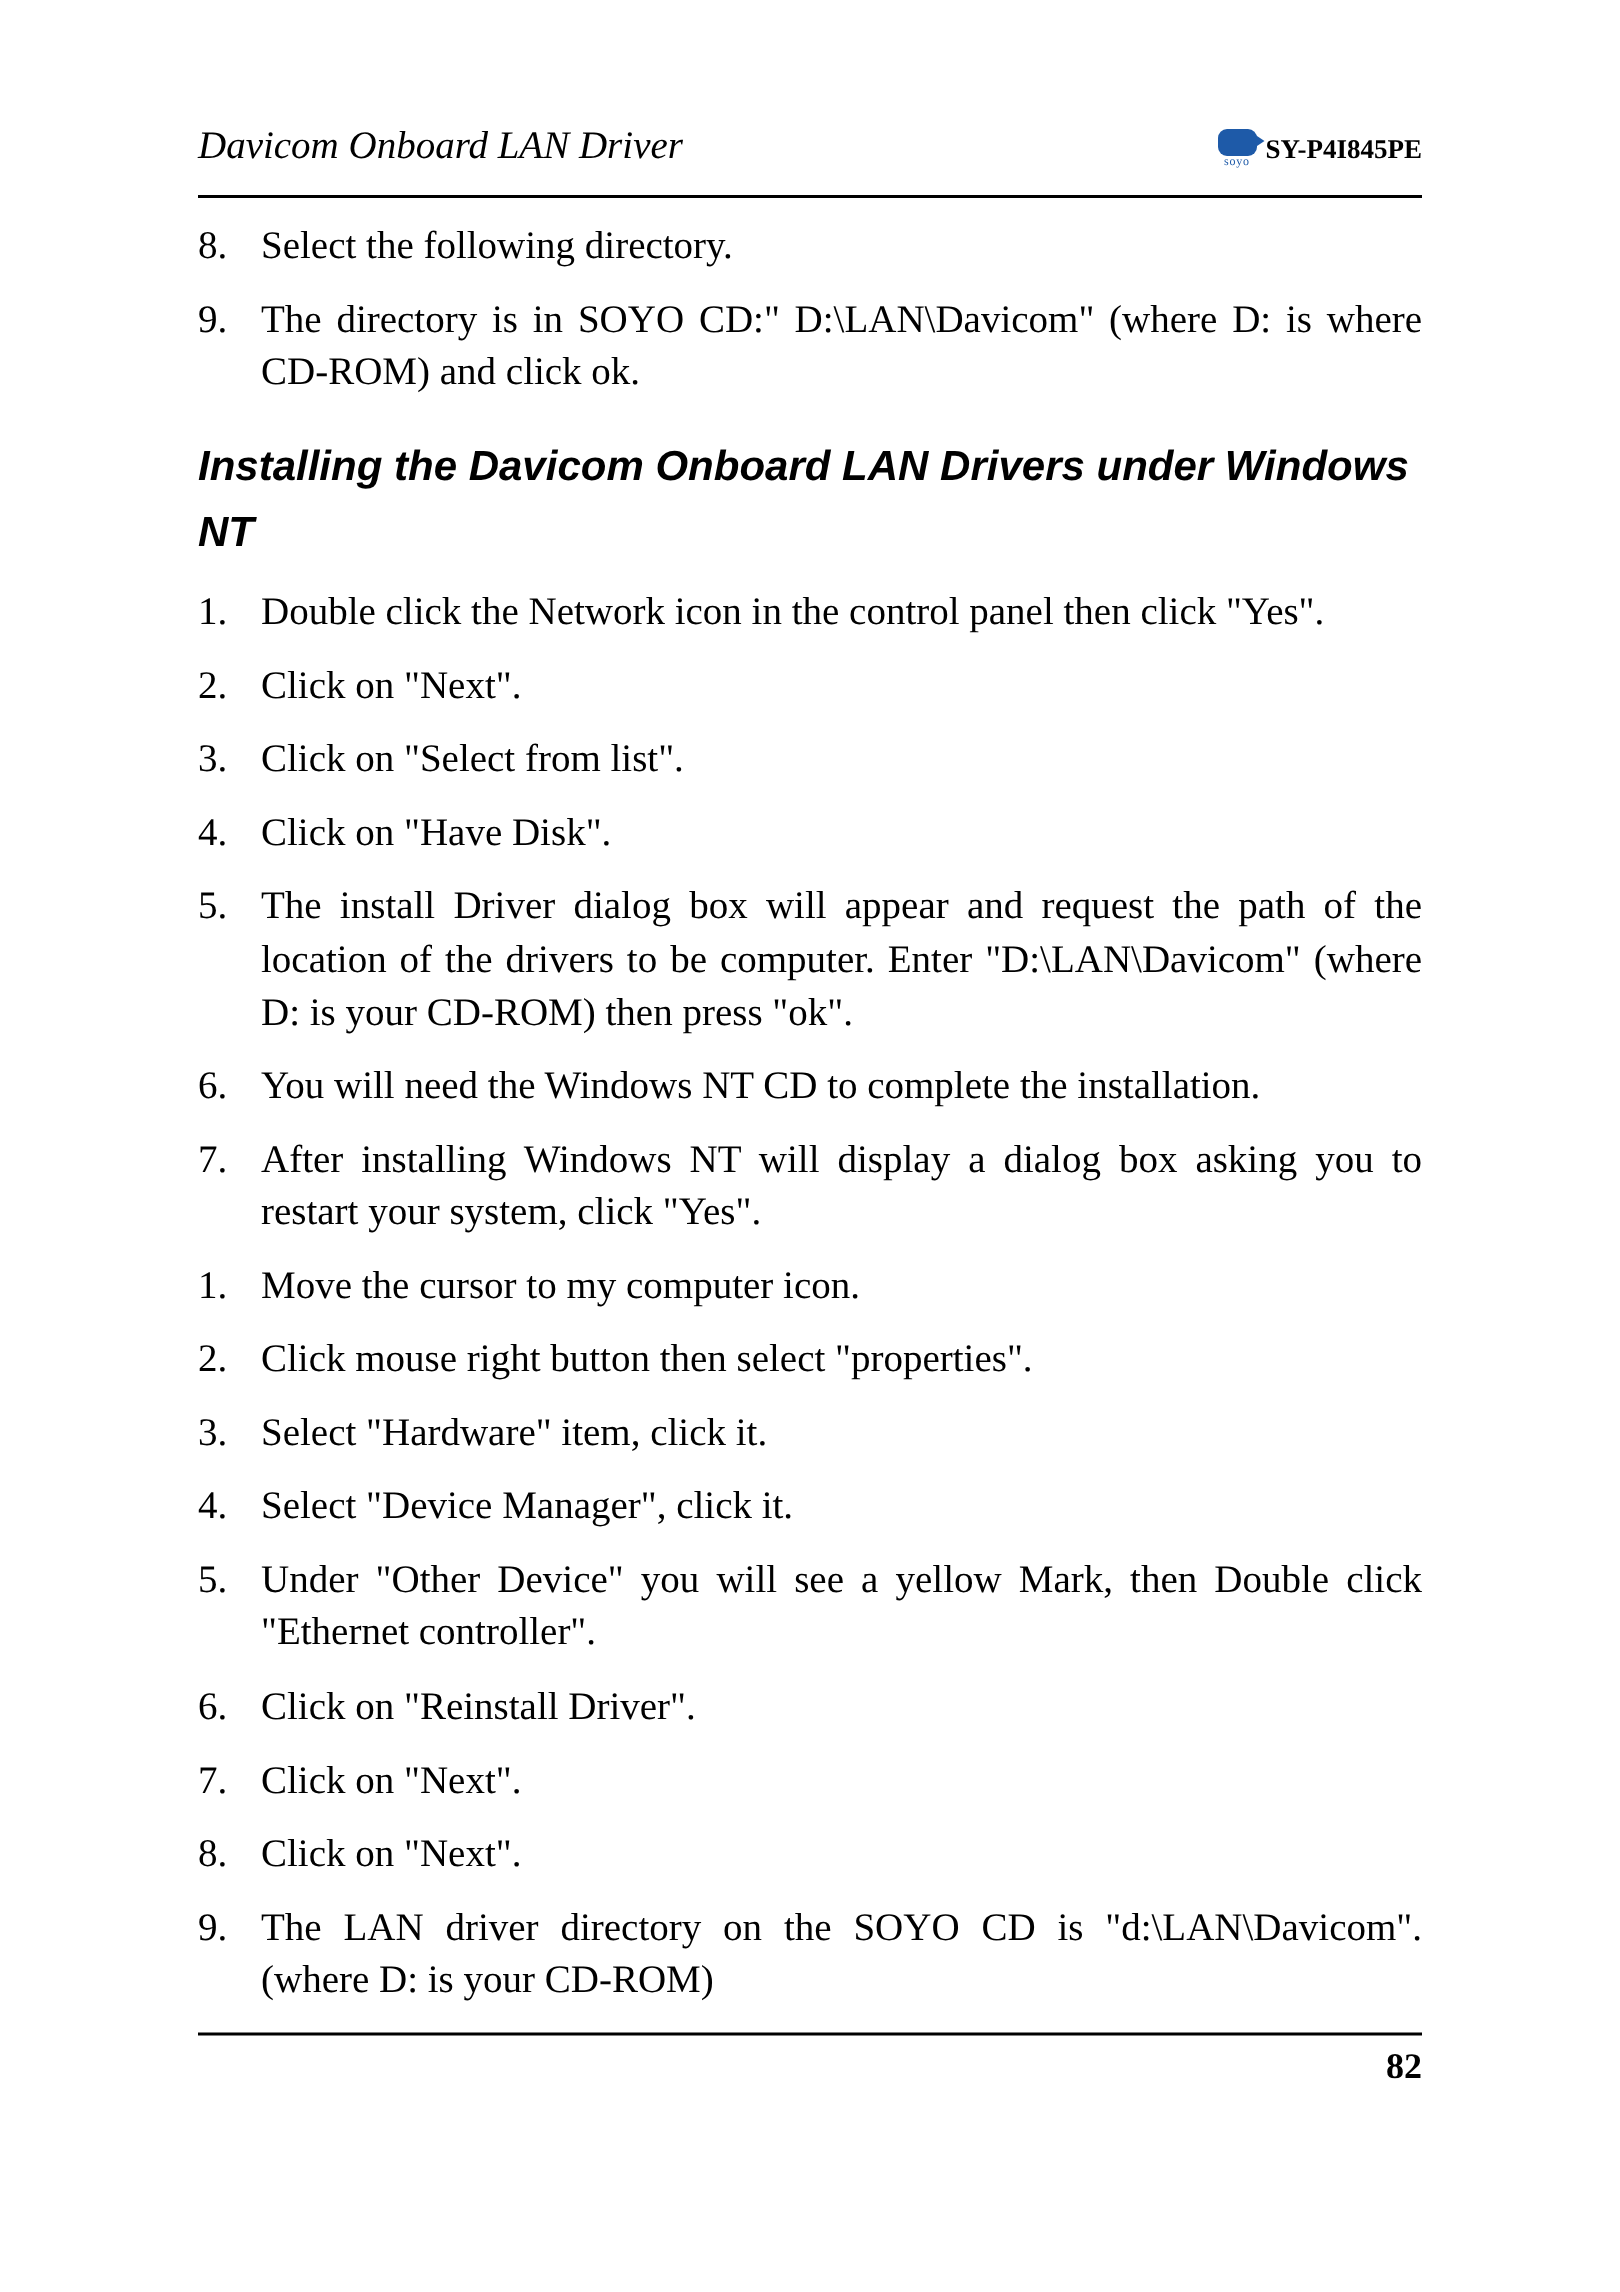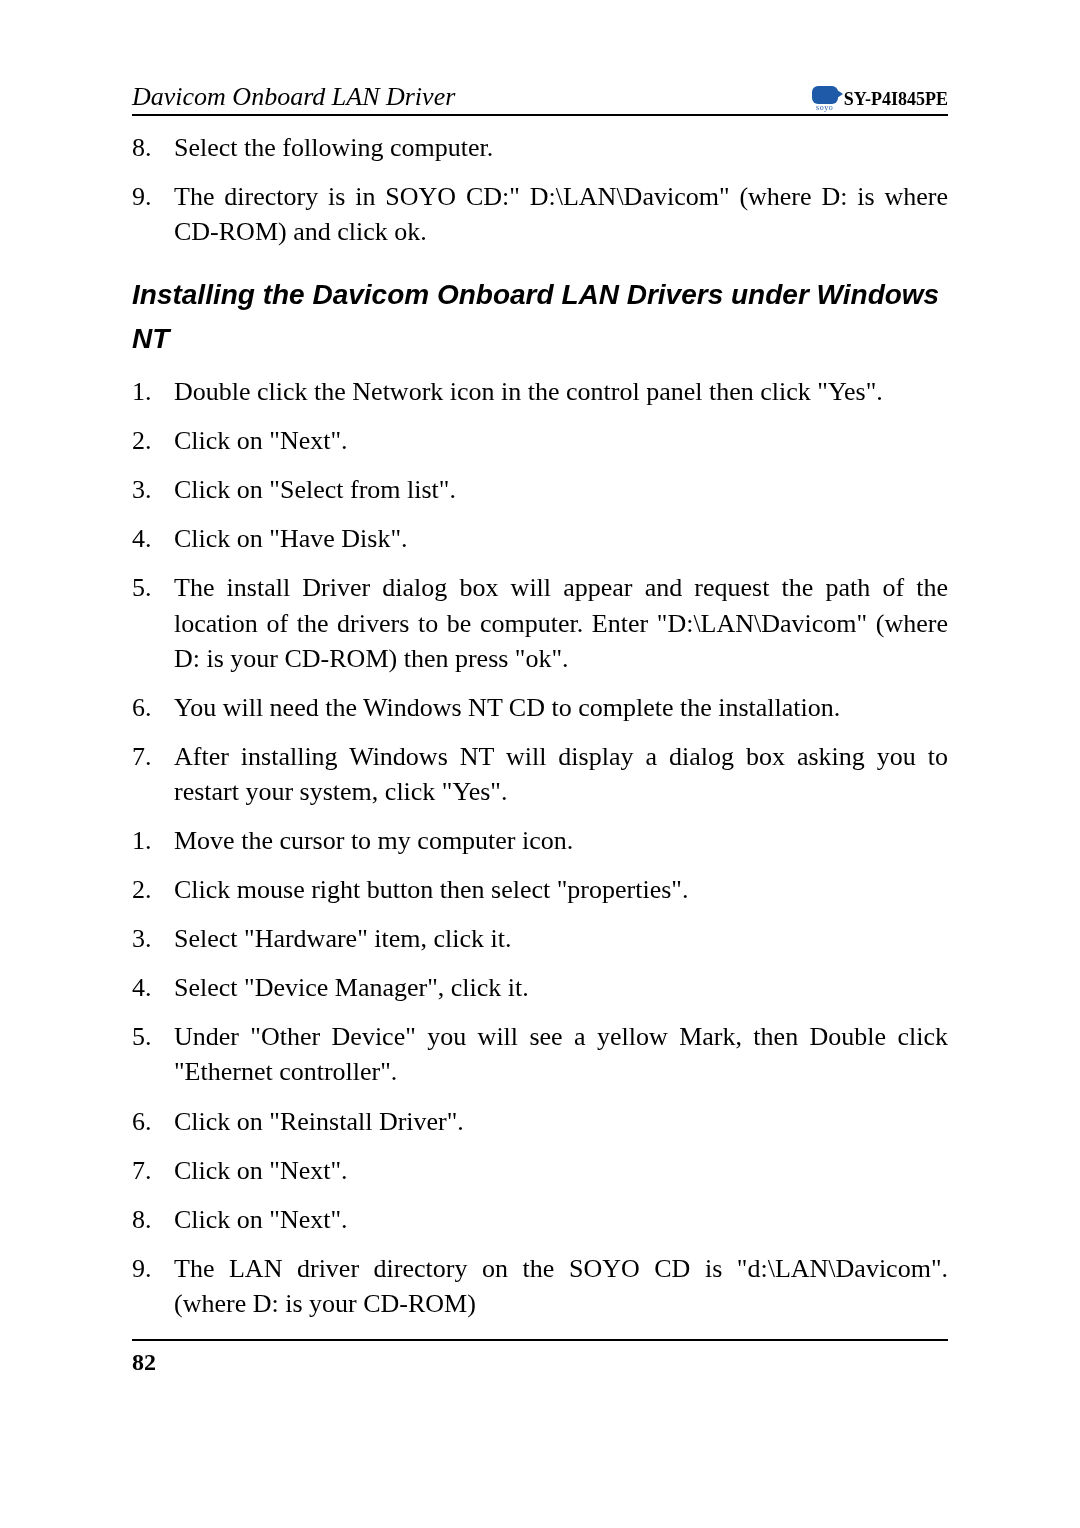--- a/index.html
+++ b/index.html
@@ -12,21 +12,21 @@
     position: relative;
   }
   .page {
     padding: 82px 132px 50px 132px;
   }
   .header-row {
     display: flex;
     justify-content: space-between;
     align-items: flex-end;
     border-bottom: 2.5px solid #000;
-    padding-bottom: 2px;
+    padding-bottom: 18px;
   }
   .header-left {
     font-style: italic;
     font-size: 26px;
   }
   .header-right {
     display: flex;
     align-items: center;
     gap: 6px;
   }
@@ -85,21 +85,21 @@
     font-size: 28px;
     line-height: 1.55;
     margin-top: 24px;
     margin-bottom: 8px;
   }
   .footer-rule {
     border-top: 2.5px solid #000;
     margin-top: 18px;
   }
   .page-number {
-    text-align: left;
+    text-align: right;
     font-weight: bold;
     font-size: 24px;
     margin-top: 8px;
   }
 </style>
 </head>
 <body>
 
 <div class="page">
 
@@ -110,21 +110,21 @@
         <span class="logo-top"></span>
         <span class="logo-bot">soyo</span>
       </span>
       <span class="header-right-text">SY-P4I845PE</span>
     </div>
   </div>
 
   <div class="list">
     <div class="li">
       <div class="num">8.</div>
-      <div class="txt">Select the following computer.</div>
+      <div class="txt">Select the following directory.</div>
     </div>
     <div class="li">
       <div class="num">9.</div>
       <div class="txt">The directory is in SOYO CD:" D:\LAN\Davicom" (where D: is where CD-ROM) and click ok.</div>
     </div>
   </div>
 
   <div class="section-title">Installing the Davicom Onboard LAN Drivers under Windows NT</div>
 
   <div class="list">

